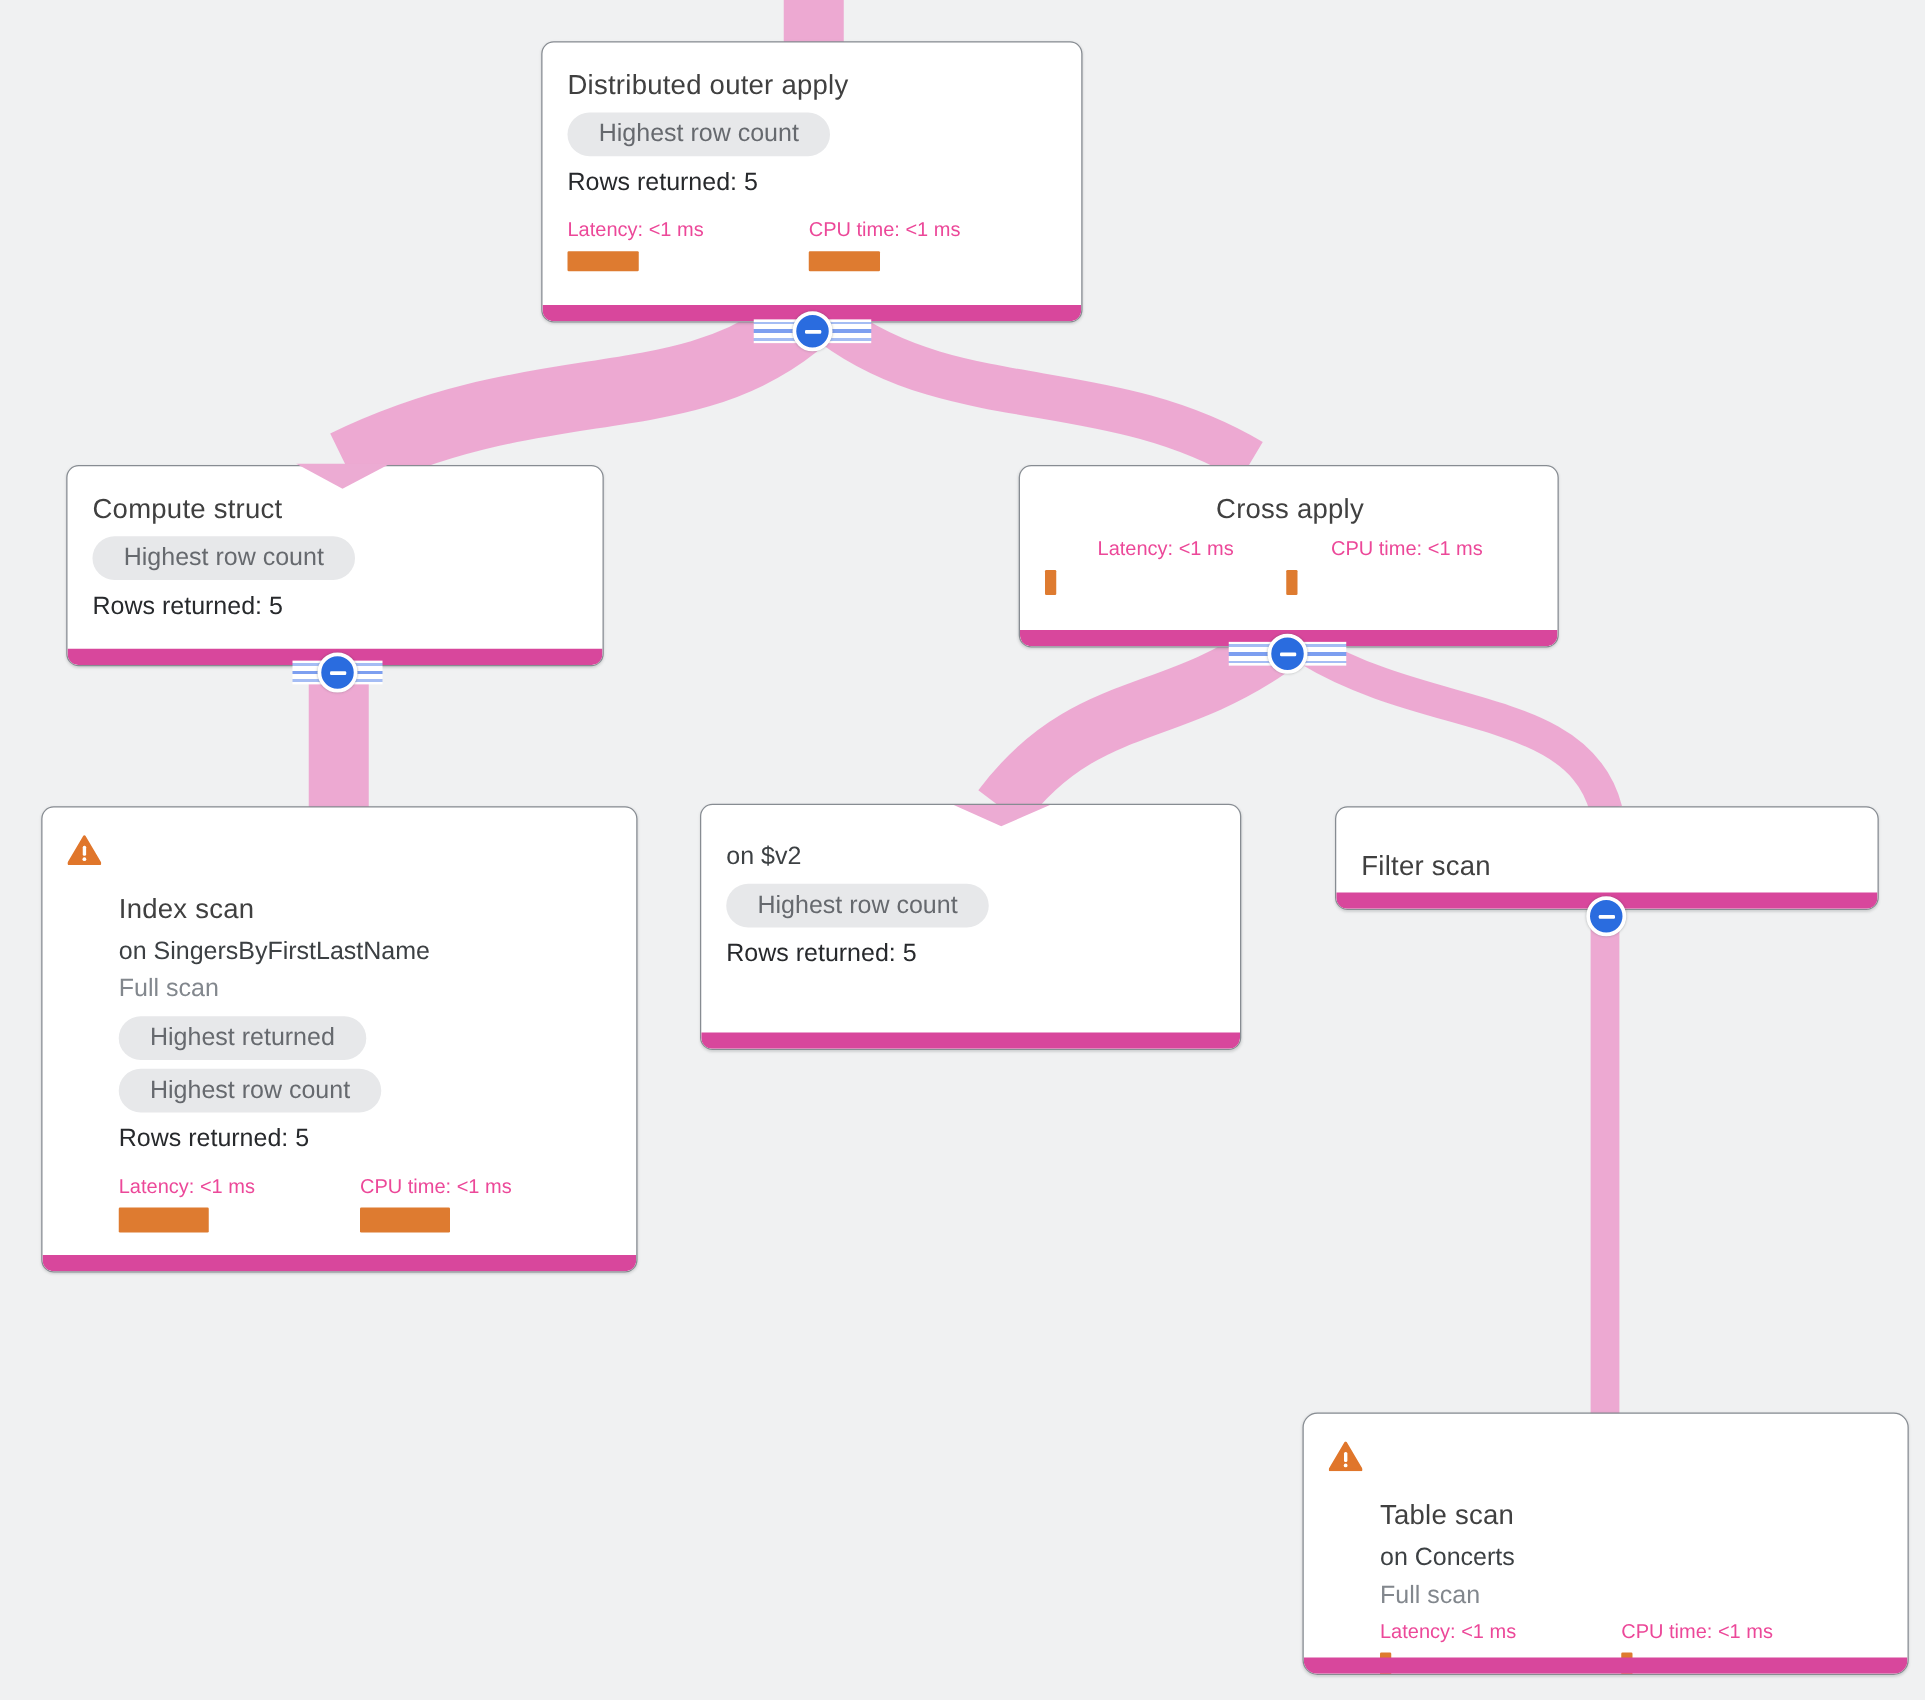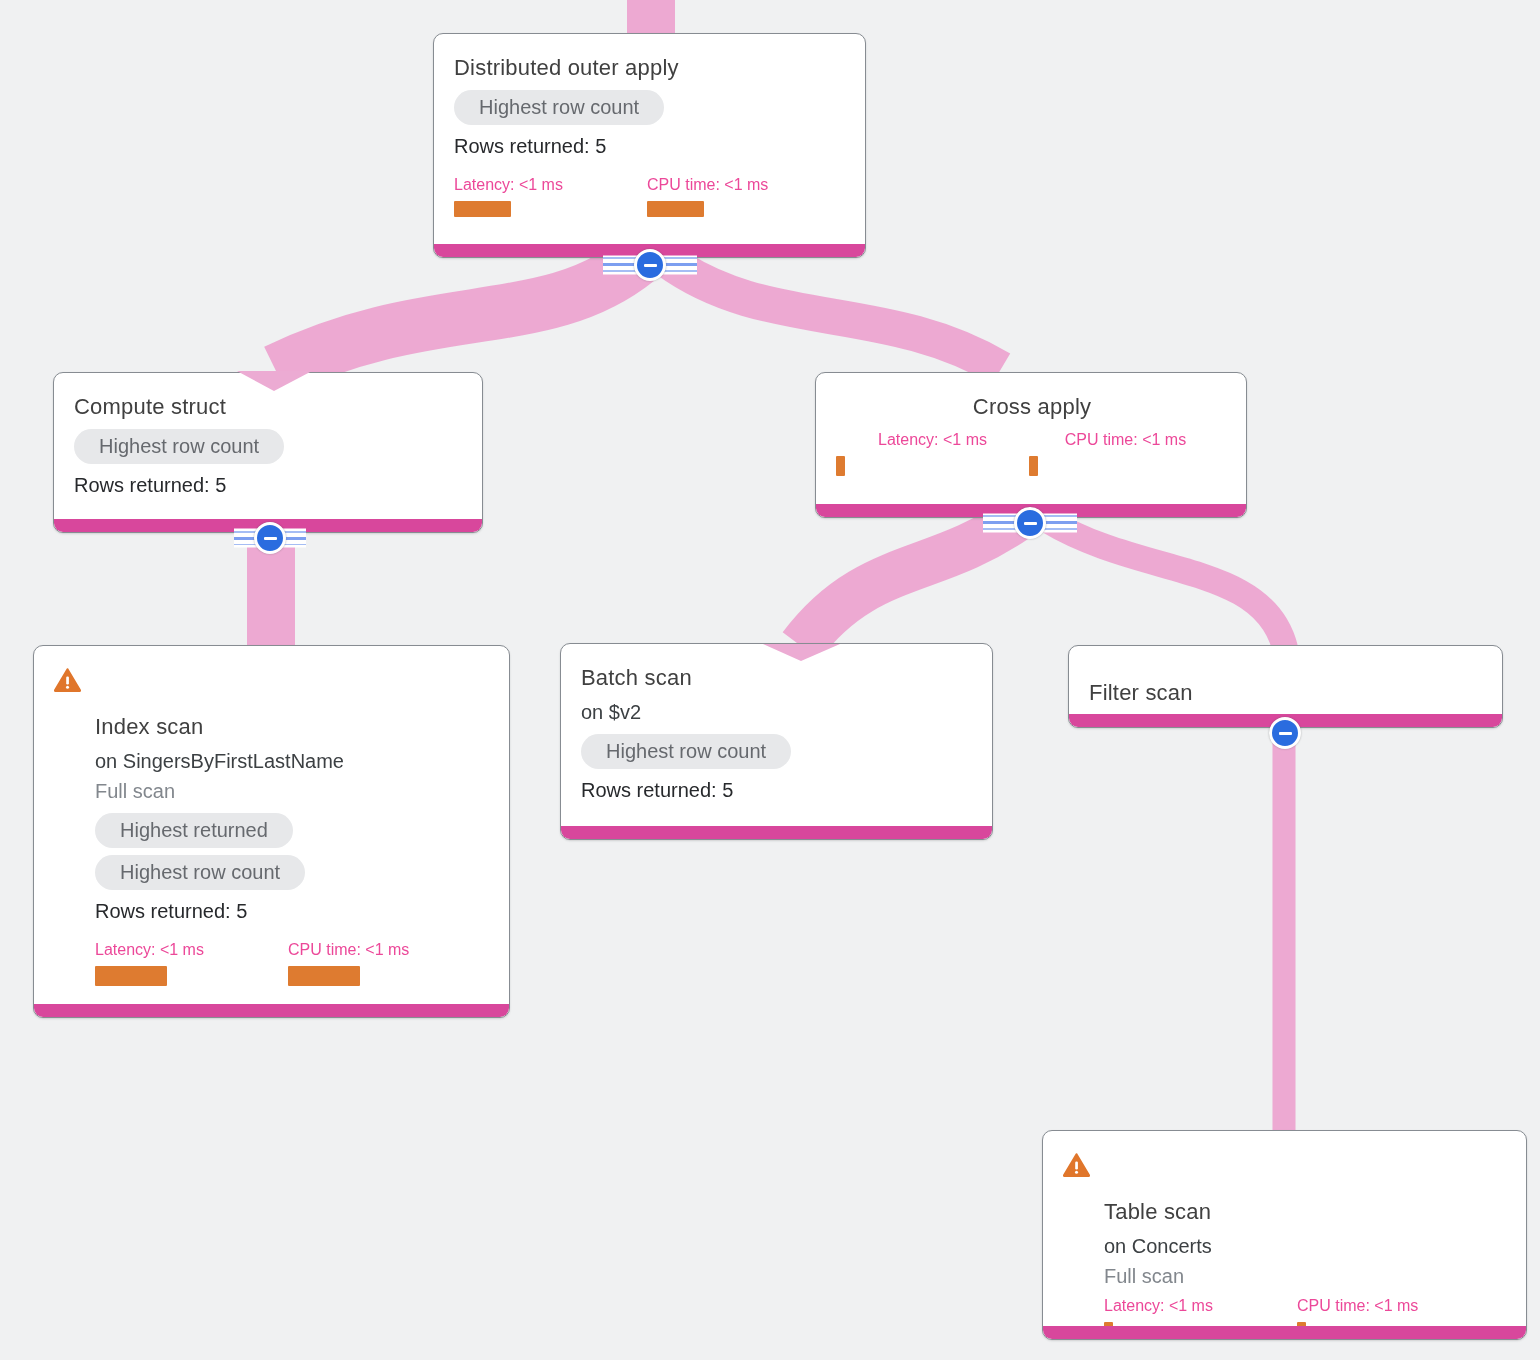--- a/index.html
+++ b/index.html
@@ -151,36 +151,35 @@
             <div class="bar bar-xl"></div>
           </div>
         </div>
       </div>
     </div>
     <div class="footer"></div>
   </div>
 
   <div class="card" style="left:560px;top:643px;width:433px;height:197px;">
     <div class="card-body">
-      <div class="title">Batch scan</div>
       <div class="on-line">on $v2</div>
       <div class="badge-row"><span class="badge">Highest row count</span></div>
       <div class="rows">Rows returned: 5</div>
     </div>
     <div class="footer"></div>
   </div>
 
   <div class="card" style="left:1068px;top:645px;width:435px;height:83px;">
     <div class="card-body" style="padding-top:17px;margin-top:16px;">
       <div class="title">Filter scan</div>
     </div>
     <div class="footer"></div>
   </div>
 
-  <div class="card" style="left:1042px;top:1130px;width:485px;height:210px;">
+  <div class="card" style="left:1042px;top:1130px;width:485px;height:210px;border-radius:12px;">
     <div class="card-body">
       <div class="head">
         <svg class="warn" viewBox="0 0 27 24">
           <path d="M13.5 1.2 L26 22.3 Q26.4 23 25.6 23 L1.4 23 Q0.6 23 1 22.3 Z" fill="#e0762b" stroke="#e0762b" stroke-width="2" stroke-linejoin="round"></path>
           <rect x="12.2" y="8.5" width="2.7" height="8" rx="1.2" fill="#ffffff"></rect>
           <circle cx="13.5" cy="19.3" r="1.5" fill="#ffffff"></circle>
         </svg>
         <div class="title">Table scan</div>
       </div>
       <div class="indent">

